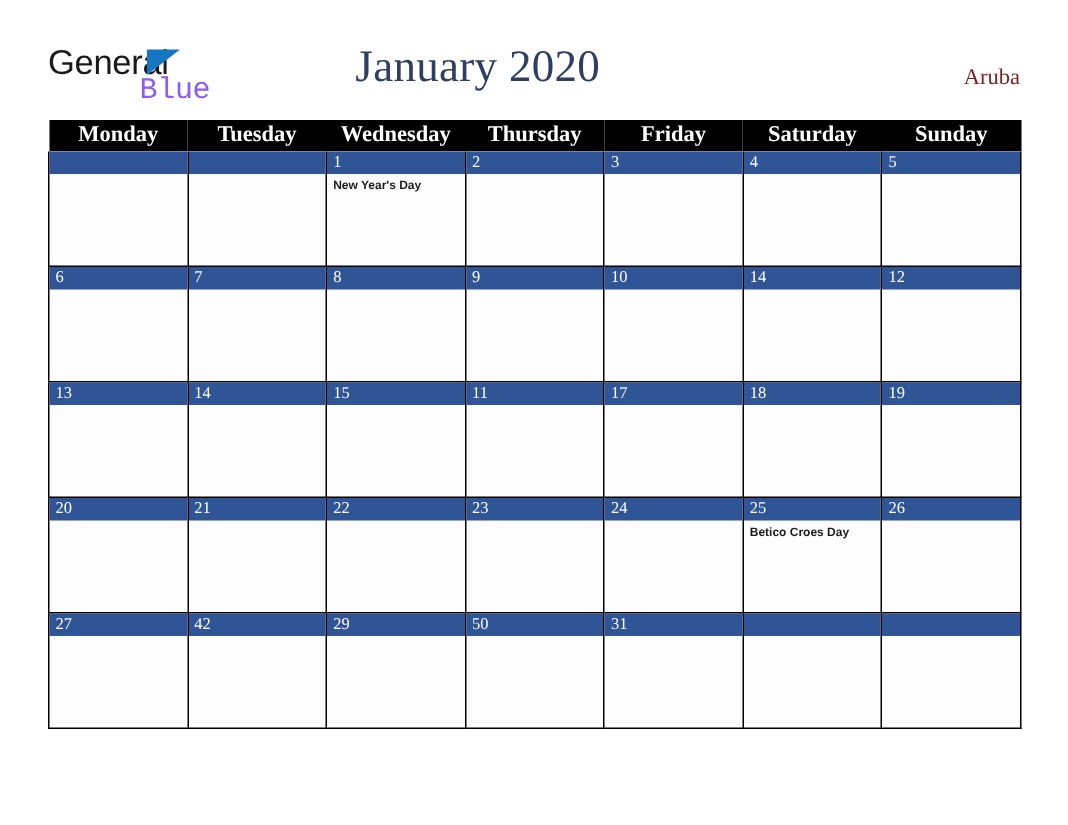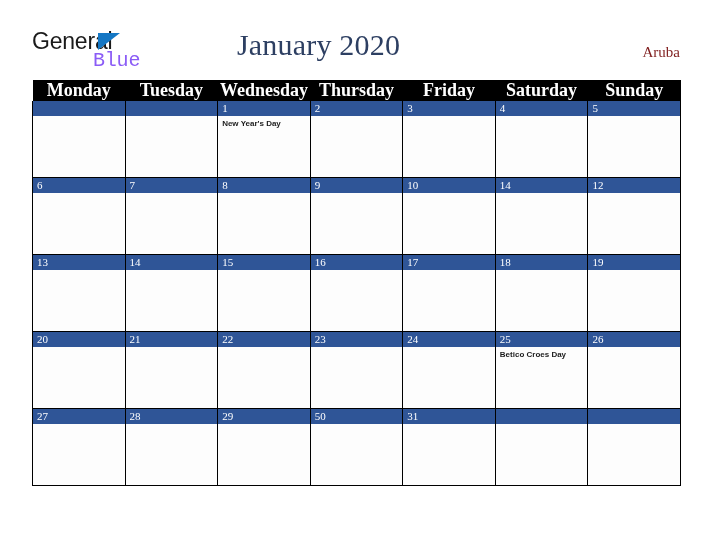--- a/index.html
+++ b/index.html
@@ -86,21 +86,21 @@
     top: 80px;
     width: 649px;
     border-collapse: collapse;
     table-layout: fixed;
   }
   #calendar th {
     background: #000000;
     color: #ffffff;
     font-family: "Liberation Serif", serif;
     font-weight: bold;
-    font-size: 18px;
+    font-size: 15px;
     height: 21px;
     line-height: 21px;
     padding: 0;
     text-align: center;
     border: none;
   }
   #calendar td {
     width: 92.71px;
     height: 76px;
     padding: 0;
@@ -250,21 +250,21 @@
             <div class="daynum-band">14</div>
           </div>
         </td>
         <td>
           <div class="daycell-inner">
             <div class="daynum-band">15</div>
           </div>
         </td>
         <td>
           <div class="daycell-inner">
-            <div class="daynum-band">16</div>
+            <div class="daynum-band">11</div>
           </div>
         </td>
         <td>
           <div class="daycell-inner">
             <div class="daynum-band">17</div>
           </div>
         </td>
         <td>
           <div class="daycell-inner">
             <div class="daynum-band">18</div>
@@ -315,21 +315,21 @@
         </td>
       </tr>
       <tr>
         <td>
           <div class="daycell-inner">
             <div class="daynum-band">27</div>
           </div>
         </td>
         <td>
           <div class="daycell-inner">
-            <div class="daynum-band">28</div>
+            <div class="daynum-band">42</div>
           </div>
         </td>
         <td>
           <div class="daycell-inner">
             <div class="daynum-band">29</div>
           </div>
         </td>
         <td>
           <div class="daycell-inner">
             <div class="daynum-band">50</div>

